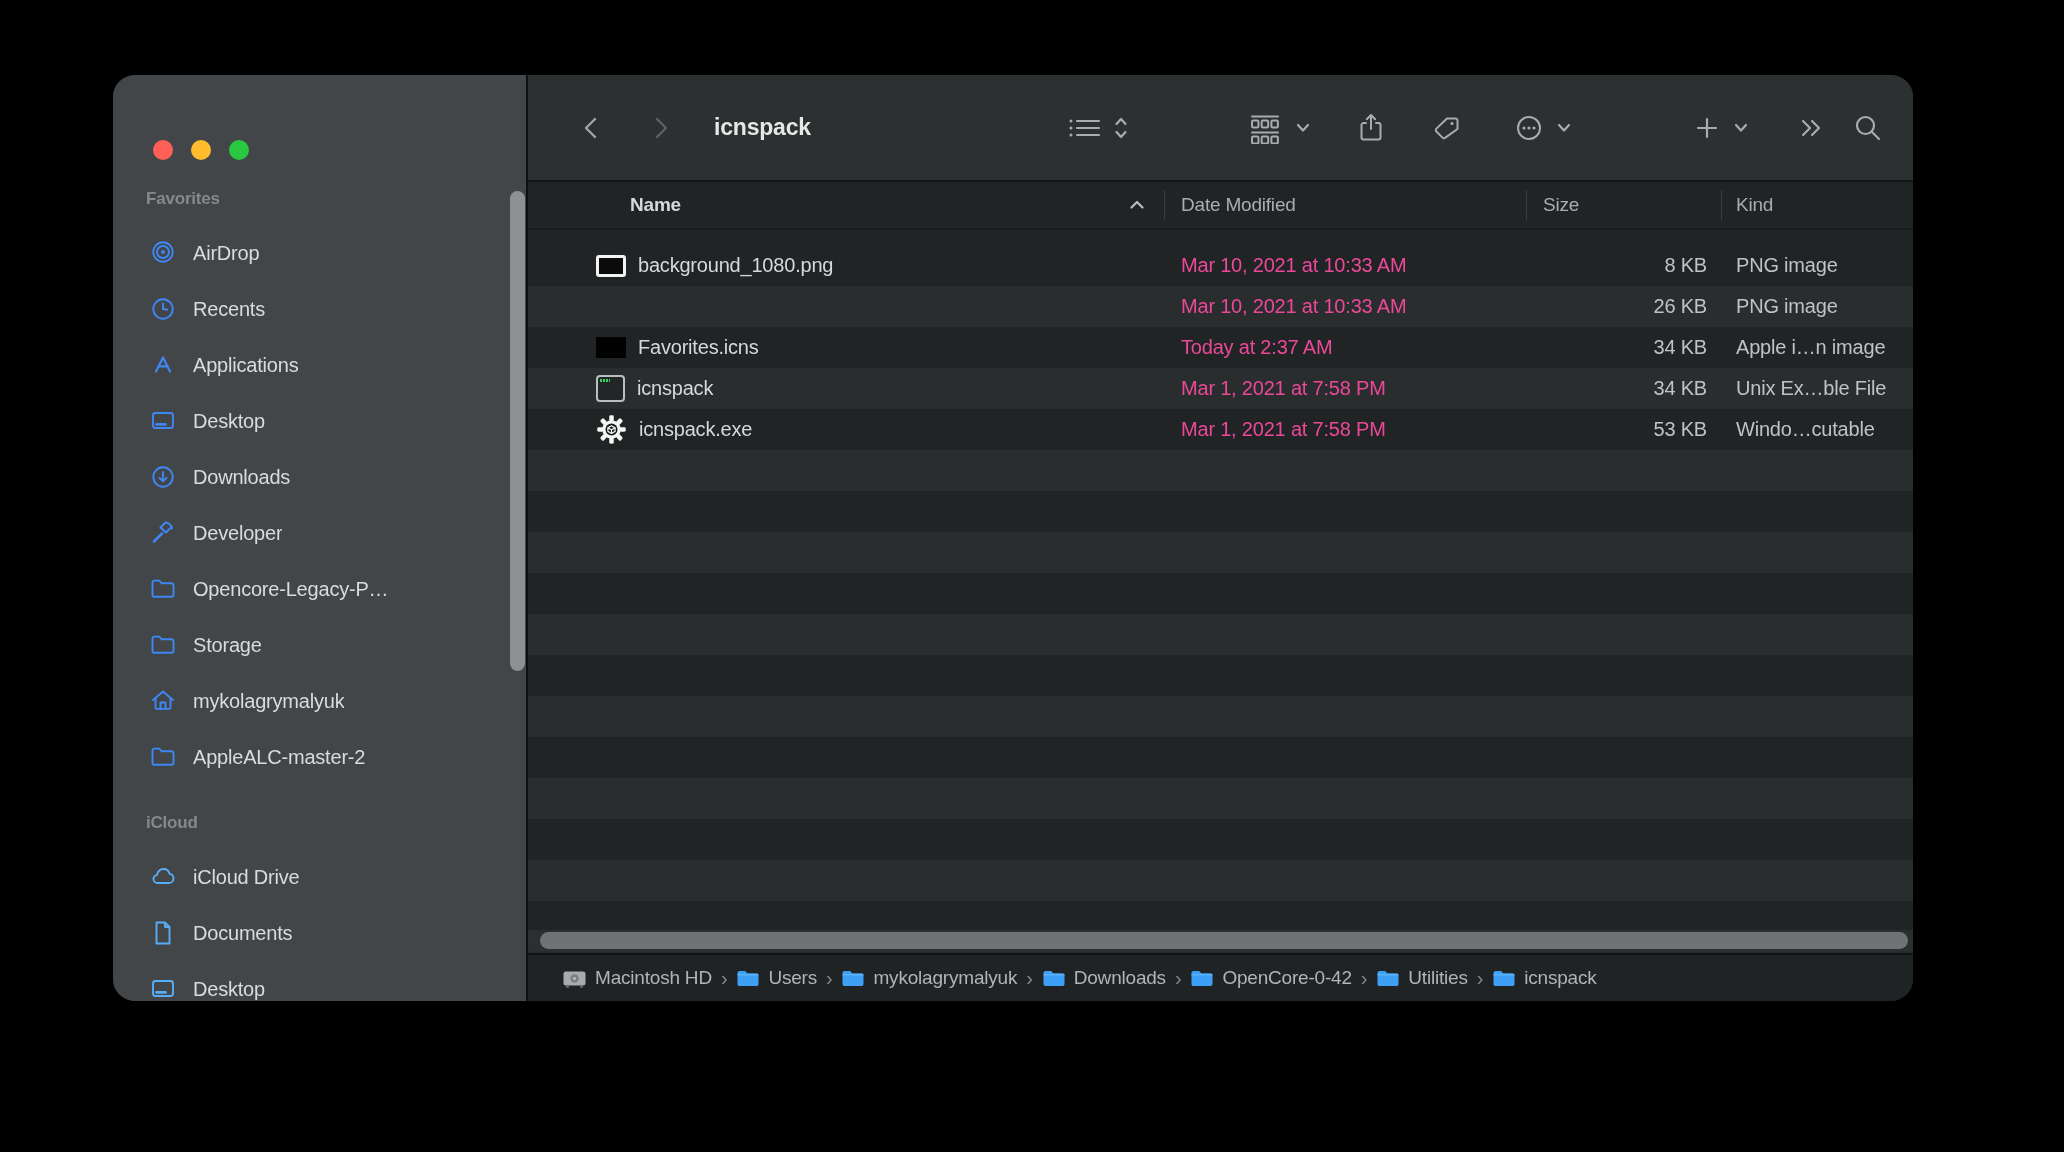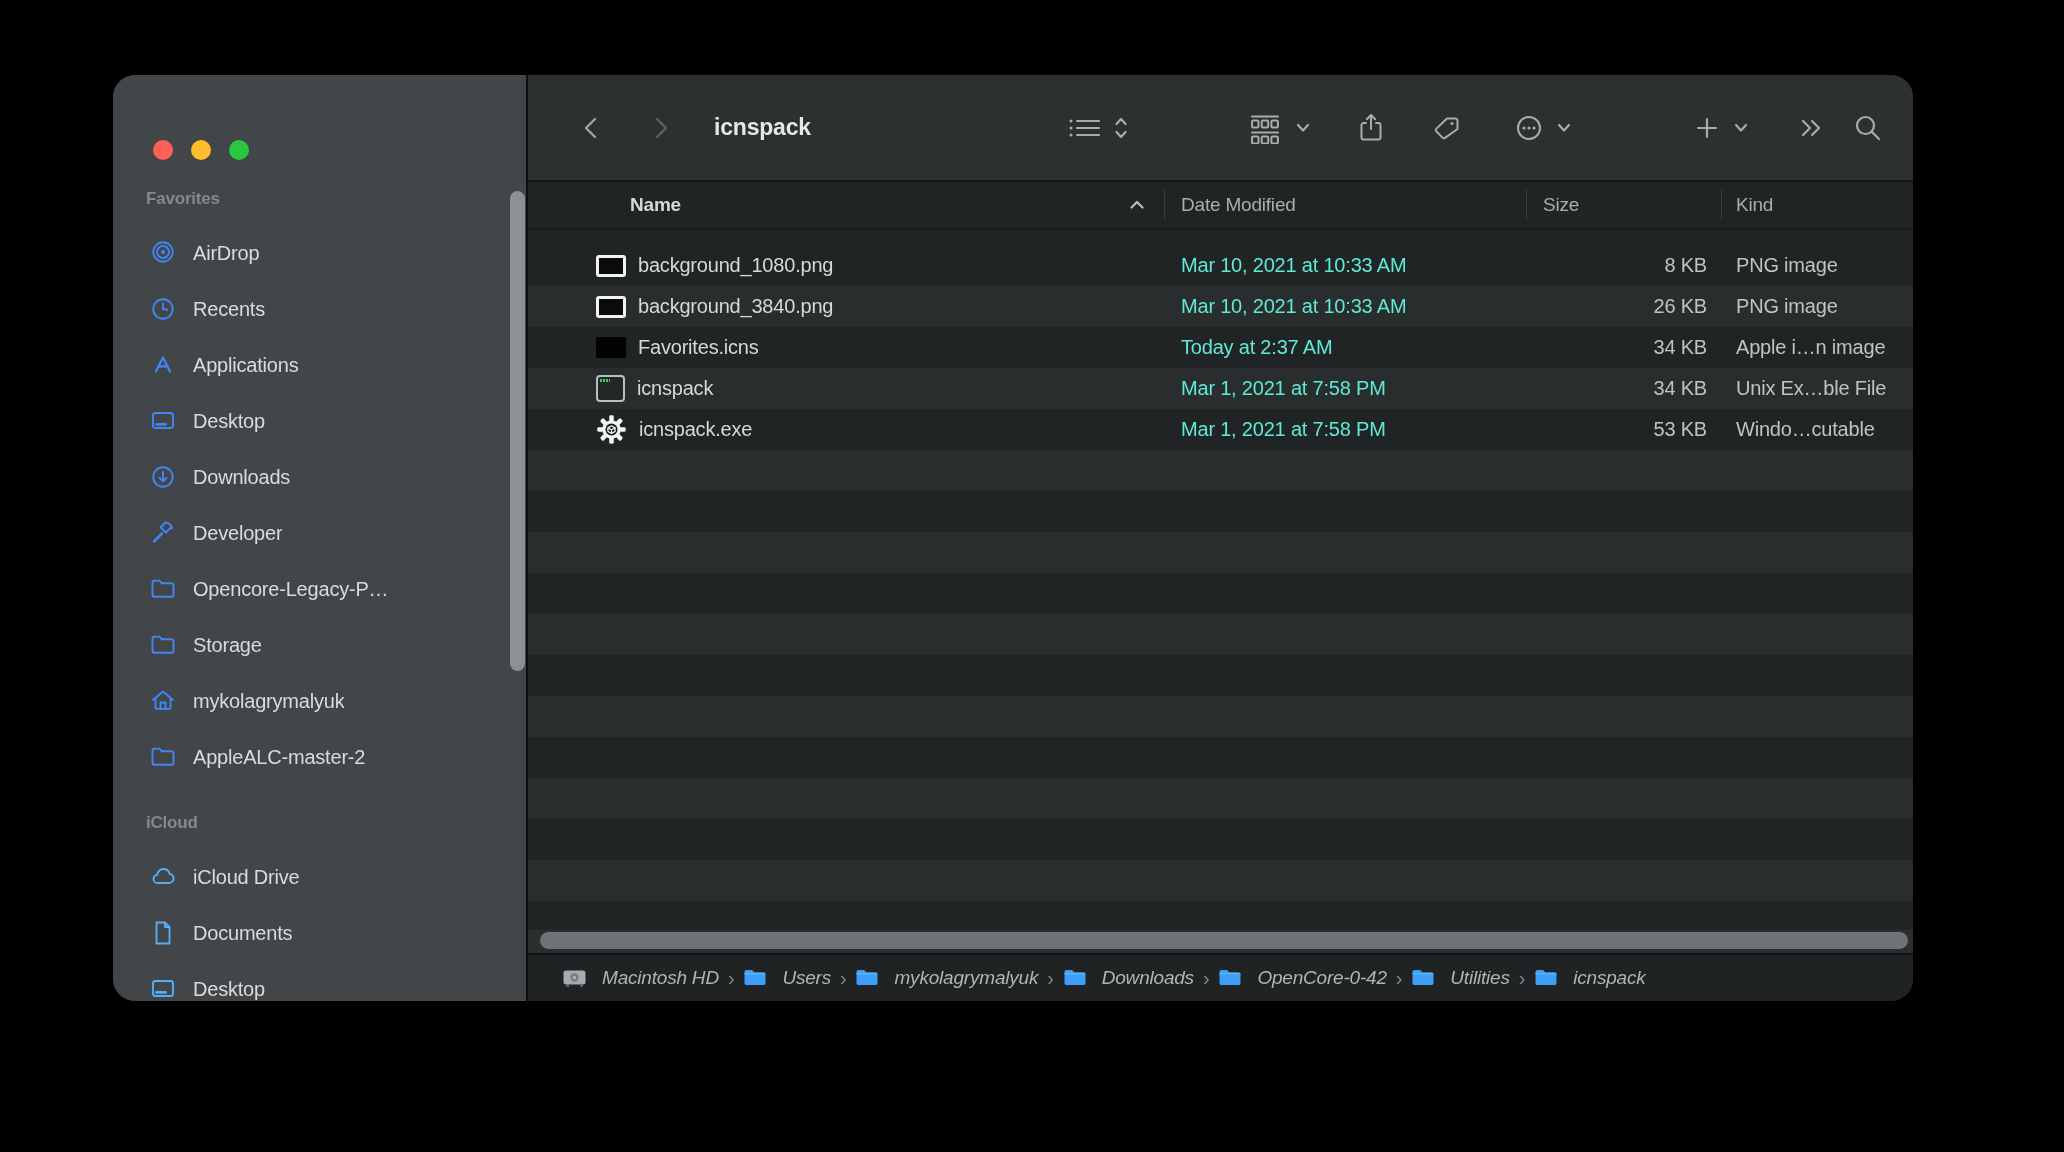--- a/index.html
+++ b/index.html
@@ -44,35 +44,35 @@
     color:#a9adae;font-size:19px;}
   .col-label.sorted{color:#d6d8d9;font-weight:600;}
   .col-div{position:absolute;top:8px;height:30px;width:1px;background:#3a3e3f;}
   
   .stripe-head{position:absolute;left:0;right:0;top:155px;height:15px;background:#212425;}
   .stripes{position:absolute;left:0;right:0;top:170px;height:685px;
     background:repeating-linear-gradient(180deg,#212425 0 41px,#292d2e 41px 82px);}
   .row{position:absolute;left:0;right:0;height:41px;}
   .cell{position:absolute;top:0;height:41px;display:flex;align-items:center;font-size:20px;}
   .c-name{left:68px;gap:12px;color:#d6d8d9;}
-  .c-date{left:653px;color:#5eead4;}
+  .c-date{left:653px;color:#ec4899;}
   .c-size{left:998px;width:181px;justify-content:flex-end;color:#bfc3c4;}
   .c-kind{left:1208px;color:#bfc3c4;}
   .fi{flex:none;display:block;}
   .fi-png{width:30px;height:22px;border:3px solid #f2f4f4;background:#0b0b0b;border-radius:3px;box-sizing:border-box;}
   .fi-icns{width:30px;height:21px;background:#020202;border-radius:1px;}
   .fi-term{width:29px;height:27px;background:#222627;border:2px solid #b9bfc1;border-radius:4px;box-sizing:border-box;position:relative;}
   .fi-term::after{content:"";position:absolute;top:2px;left:2px;width:10px;height:3px;
     background:linear-gradient(90deg,#2fd158 0 2px,transparent 2px 3px,#2fd158 3px 5px,transparent 5px 6px,#2fd158 6px 8px,transparent 8px 9px,#2fd158 9px 10px);}
   
   .hscroll-zone{position:absolute;left:0;right:0;top:855px;height:21px;background:#2b2f30;}
   .hscroll-bar{position:absolute;left:12px;top:857px;width:1368px;height:17px;border-radius:9px;background:#6f7375;}
   .path-bar{position:absolute;left:0;right:0;top:878px;bottom:0;background:#1f2324;
     border-top:2px solid #101314;display:flex;align-items:center;padding-left:34px;}
-  .crumb{display:flex;gap:15px;margin-right:9px;font-style:italic;}
+  .crumb{display:flex;align-items:center;gap:8px;margin-right:9px;}
   .crumb .crumb-label{color:#b0b4b5;font-size:19px;white-space:nowrap;}
   .crumb-sep{color:#85898a;font-size:20px;margin-right:9px;}
   svg{display:block;}
 </style>
 </head>
 <body>
 
 <div class="window">
 
   <aside class="sidebar">
@@ -370,24 +370,20 @@
       <span class="cell c-name">
         <span class="fi fi-png"></span>
         <span>background_1080.png</span>
       </span>
       <span class="cell c-date">Mar 10, 2021 at 10:33 AM</span>
       <span class="cell c-size">8 KB</span>
       <span class="cell c-kind">PNG image</span>
     </div>
 
     <div class="row" style="top:211px;">
-      <span class="cell c-name">
-        <span class="fi fi-png"></span>
-        <span>background_3840.png</span>
-      </span>
       <span class="cell c-date">Mar 10, 2021 at 10:33 AM</span>
       <span class="cell c-size">26 KB</span>
       <span class="cell c-kind">PNG image</span>
     </div>
 
     <div class="row" style="top:252px;">
       <span class="cell c-name">
         <span class="fi fi-icns"></span>
         <span>Favorites.icns</span>
       </span>

